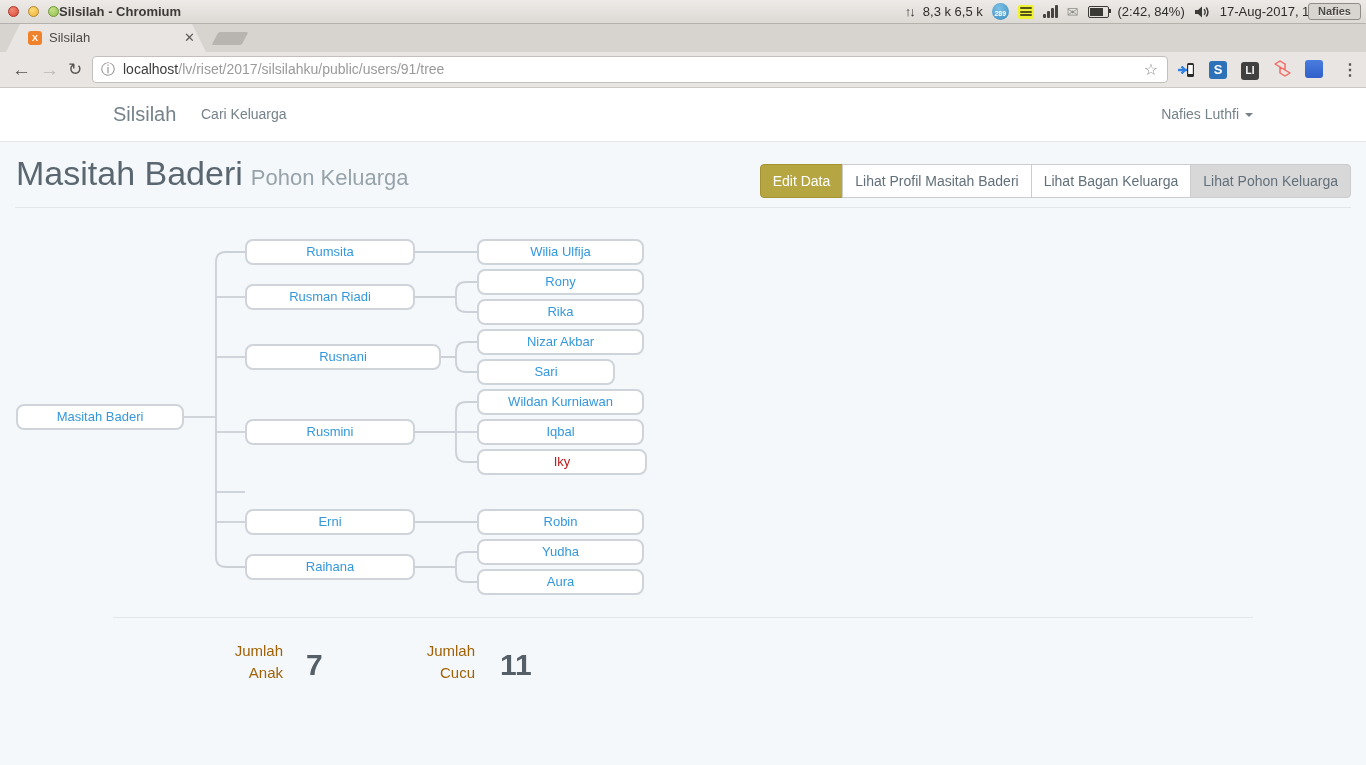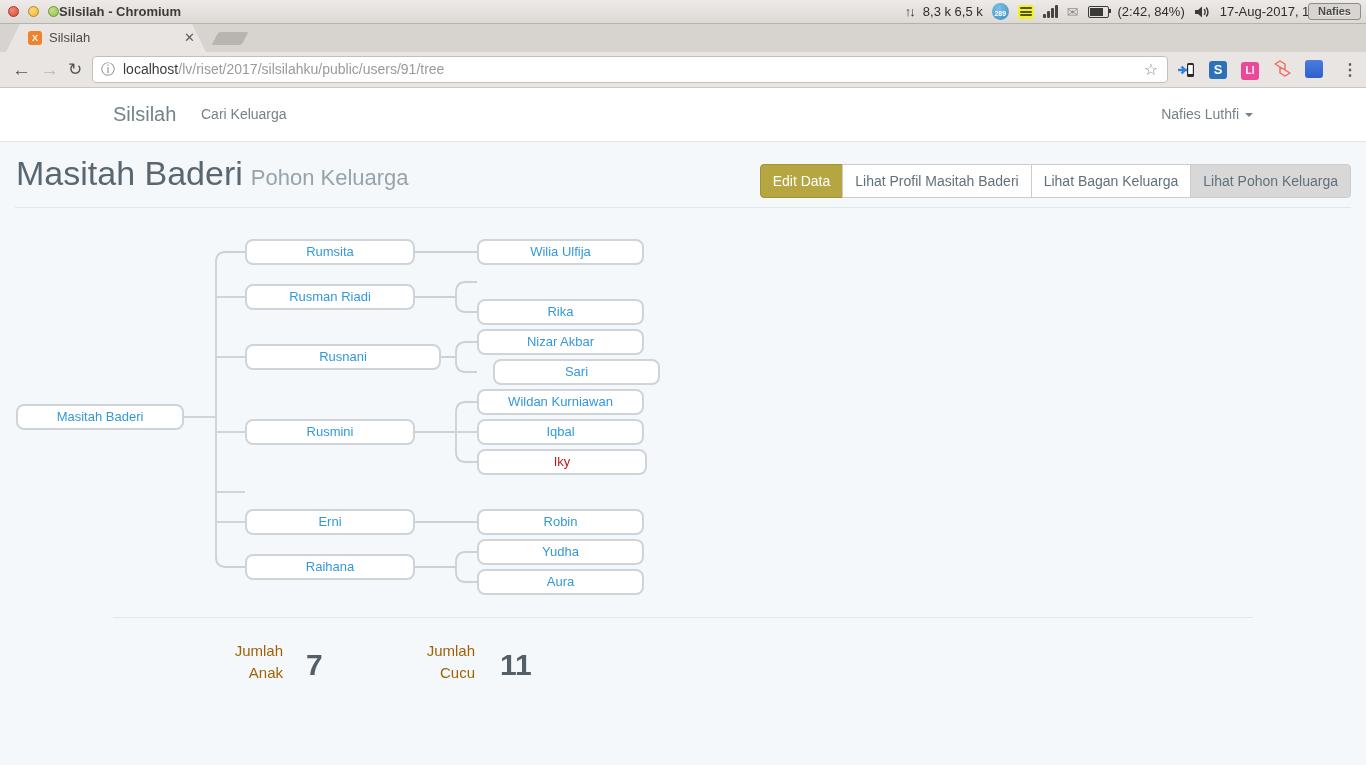--- a/index.html
+++ b/index.html
@@ -154,21 +154,21 @@
     </div>
     <span class="ext" style="left:1176px">
       <svg width="20" height="20">
           <path d="M2 10h9" stroke="#2f7fe0" stroke-width="2.4"></path>
           <path d="M9 10l-3.5-3.5M9 10l-3.5 3.5" stroke="#2f7fe0" stroke-width="2.4" fill="none"></path>
           <rect x="11" y="3" width="7" height="14" rx="1.5" fill="#2b2b2b"></rect>
           <rect x="12.2" y="5" width="4.6" height="9" fill="#fff"></rect>
         </svg>
     </span>
     <span class="ext" style="left:1208px"><span class="sq" style="background:#2d71b8;font-size:13px;line-height:18px">S</span></span>
-    <span class="ext" style="left:1240px"><span class="sq" style="background:#ec4899;font-size:10px;line-height:18px">LI</span></span>
+    <span class="ext" style="left:1240px"><span class="sq" style="background:#404040;font-size:10px;line-height:18px">LI</span></span>
     <span class="ext" style="left:1272px">
       <svg width="20" height="20">
           <path d="M3 4l5 3v6l5 3 5-3-5-3V4l-5-3z M8 7l5 3" stroke="#f4645f" stroke-width="1.4" fill="none" stroke-linejoin="round"></path>
         </svg>
     </span>
     <span class="ext" style="left:1304px"><span class="sq" style="background:linear-gradient(#4a7de0,#2f5fc8)"></span></span>
     <span class="menu-dots">⋮</span>
   </div>
 
   <div class="page">
@@ -205,24 +205,25 @@
           <path d="M245 164H226Q216 164 216 174V469Q216 479 226 479H245"></path>
           <path d="M216 209H245"></path>
           <path d="M216 269H245"></path>
           <path d="M216 344H245"></path>
           <path d="M216 404H245"></path>
           <path d="M216 434H245"></path>
         </svg>
     <div class="tnode" style="left: 245px; top: 151px; width: 170px; color: rgb(52, 152, 219);">Rumsita</div>
         <div class="tnode" style="left: 477px; top: 151px; width: 167px; color: rgb(52, 152, 219);">Wilia Ulfija</div>
         <div class="tnode" style="left: 245px; top: 196px; width: 170px; color: rgb(52, 152, 219);">Rusman Riadi</div>
+        <div class="tnode" style="left: 477px; top: 181px; width: 167px; color: rgb(52, 152, 219);">Rony</div>
         <div class="tnode" style="left: 477px; top: 211px; width: 167px; color: rgb(52, 152, 219);">Rika</div>
         <div class="tnode" style="left: 245px; top: 256px; width: 196px; color: rgb(52, 152, 219);">Rusnani</div>
         <div class="tnode" style="left: 477px; top: 241px; width: 167px; color: rgb(52, 152, 219);">Nizar Akbar</div>
-        <div class="tnode" style="left: 477px; top: 271px; width: 167px; color: rgb(52, 152, 219); margin-left: 16px;">Sari</div>
+        <div class="tnode" style="left: 477px; top: 271px; width: 138px; color: rgb(52, 152, 219);">Sari</div>
         <div class="tnode" style="left: 245px; top: 331px; width: 170px; color: rgb(52, 152, 219);">Rusmini</div>
         <div class="tnode" style="left: 477px; top: 301px; width: 167px; color: rgb(52, 152, 219);">Wildan Kurniawan</div>
         <div class="tnode" style="left: 477px; top: 331px; width: 167px; color: rgb(52, 152, 219);">Iqbal</div>
         <div class="tnode" style="left: 477px; top: 361px; width: 170px; color: #b91c1c;">Iky</div>
         <div class="tnode" style="left: 245px; top: 421px; width: 170px; color: rgb(52, 152, 219);">Erni</div>
         <div class="tnode" style="left: 477px; top: 421px; width: 167px; color: rgb(52, 152, 219);">Robin</div>
         <div class="tnode" style="left: 245px; top: 466px; width: 170px; color: rgb(52, 152, 219);">Raihana</div>
         <div class="tnode" style="left: 477px; top: 451px; width: 167px; color: rgb(52, 152, 219);">Yudha</div>
         <div class="tnode" style="left: 477px; top: 481px; width: 167px; color: rgb(52, 152, 219);">Aura</div>
         <div class="tnode" style="left: 16px; top: 316px; width: 168px; color: rgb(52, 152, 219);">Masitah Baderi</div>

